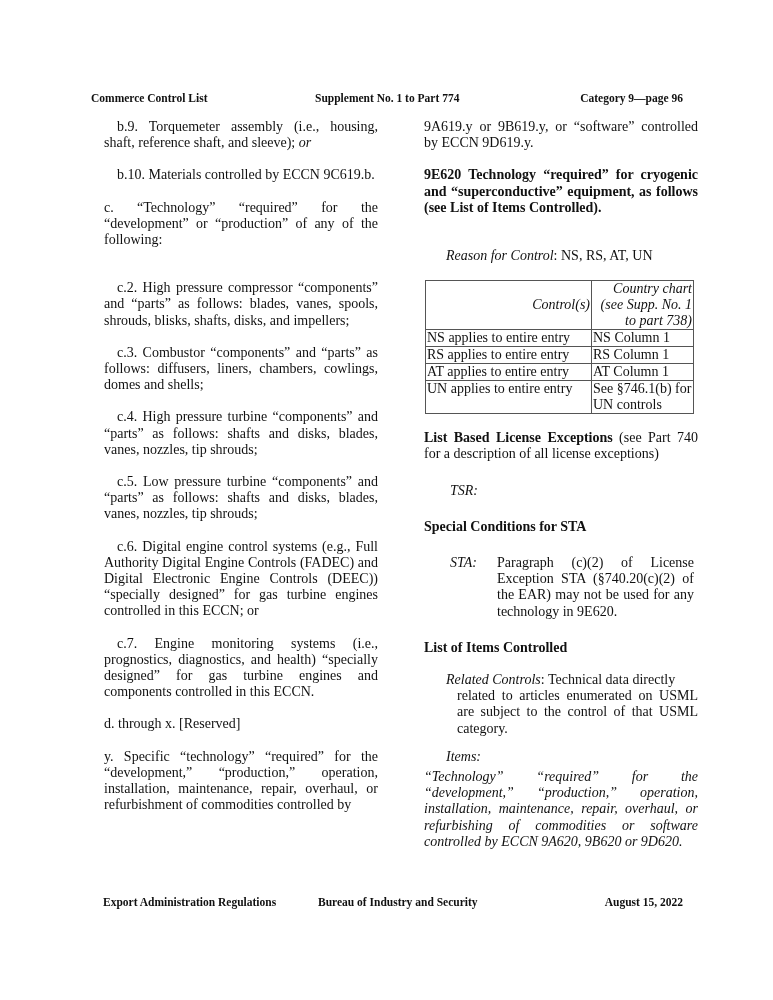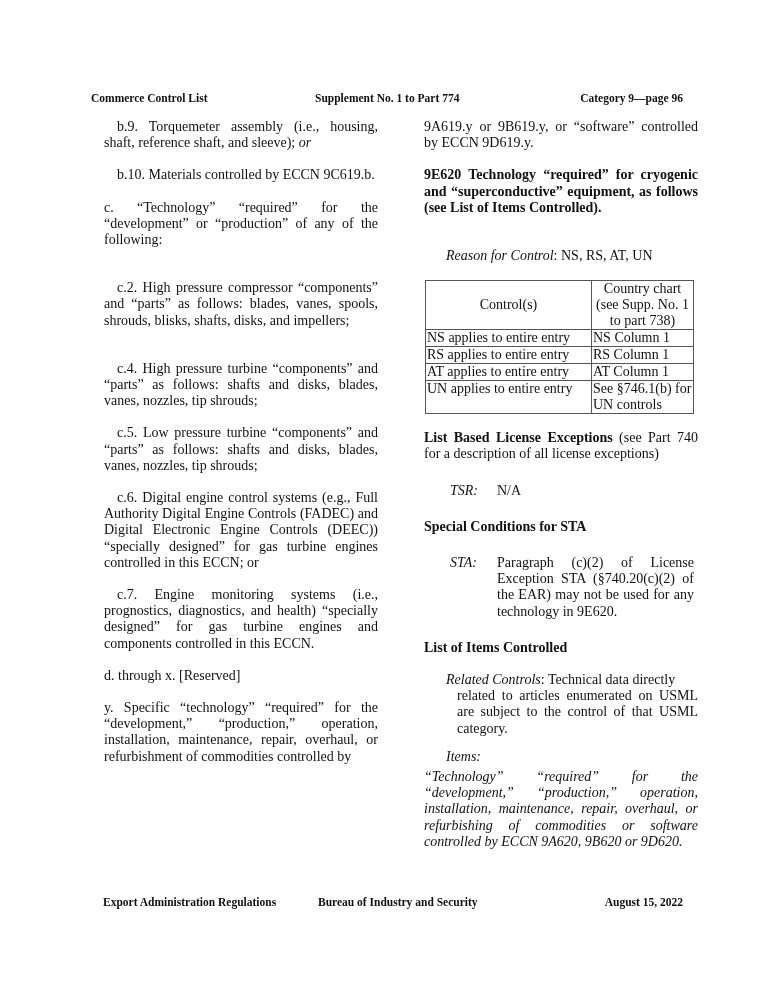--- a/index.html
+++ b/index.html
@@ -34,21 +34,21 @@
   .rc { margin: 0 0 0 22px; text-align: justify; }
   .rc .cont { display: block; padding-left: 11px; }
   table.lic {
     border-collapse: collapse; width: 269px; margin-left: 1px;
     font-size: 14px; line-height: 16px;
   }
   table.lic td, table.lic th {
     border: 1px solid #555; padding: 0 1px; vertical-align: top;
     font-weight: normal; text-align: left;
   }
-  table.lic th { text-align: center; vertical-align: middle; }
+  table.lic th { font-style: italic; text-align: right; vertical-align: middle; }
   table.lic .c1 { width: 163px; }
 </style>
 </head>
 <body>
 
 <div class="hdr">
   <span style="left:0">Commerce Control List</span>
   <span style="left:224px">Supplement No. 1 to Part 774</span>
   <span style="right:0">Category 9—page  96</span>
 </div>
@@ -56,20 +56,21 @@
 <div class="col col-left">
   <p class="p ind"><span>b.9.  Torquemeter assembly (i.e., housing, shaft, reference shaft, and sleeve); </span><span class="i">or</span></p>
   <div class="gap"></div>
   <p class="p ind">b.10. Materials controlled by ECCN 9C619.b.</p>
   <div class="gap"></div>
   <p class="p">c.  “Technology” “required” for the “development” or “production” of any of the following:</p>
   <div class="gap"></div>
   <div class="gap"></div>
   <p class="p ind">c.2.  High pressure compressor “components” and “parts” as follows:  blades, vanes, spools, shrouds, blisks, shafts, disks, and impellers;</p>
   <div class="gap"></div>
+  <p class="p ind">c.3.  Combustor “components” and “parts” as follows: diffusers, liners, chambers, cowlings, domes and shells;</p>
   <div class="gap"></div>
   <p class="p ind">c.4.  High pressure turbine “components” and “parts” as follows: shafts and disks, blades, vanes, nozzles, tip shrouds;</p>
   <div class="gap"></div>
   <p class="p ind">c.5.  Low pressure turbine “components” and “parts” as follows: shafts and disks, blades, vanes, nozzles, tip shrouds;</p>
   <div class="gap"></div>
   <p class="p ind">c.6.  Digital engine control systems (e.g., Full Authority Digital Engine Controls (FADEC) and Digital Electronic Engine Controls (DEEC)) “specially designed” for gas turbine engines controlled in this ECCN; or</p>
   <div class="gap"></div>
   <p class="p ind">c.7.  Engine monitoring systems (i.e., prognostics, diagnostics, and health) “specially designed” for gas turbine engines and components controlled in this ECCN.</p>
   <div class="gap"></div>
   <p class="p">d. through x.   [Reserved]</p>
@@ -107,21 +108,20 @@
       <td class="c1">UN applies to entire entry</td>
       <td>See §746.1(b) for UN controls</td>
     </tr>
   </tbody>
     </table>
   <div class="gap"></div>
   <p class="p"><span class="b">List Based License Exceptions</span><span> (see Part 740 for a description of all license exceptions)</span></p>
   <div class="gap"></div>
   <div class="hang">
     <span class="lbl"><span>TSR</span>:</span>
-    <span class="txt">N/A</span>
   </div>
   <div class="gap"></div>
   <p class="p b">Special Conditions for STA</p>
   <div class="gap"></div>
   <div class="hang">
     <span class="lbl"><span>STA</span>:</span>
     <span class="txt">Paragraph (c)(2) of License Exception STA (§740.20(c)(2) of the EAR) may not be used for any technology in 9E620.</span>
   </div>
   <div class="gap"></div>
   <p class="p b">List of Items Controlled</p>

